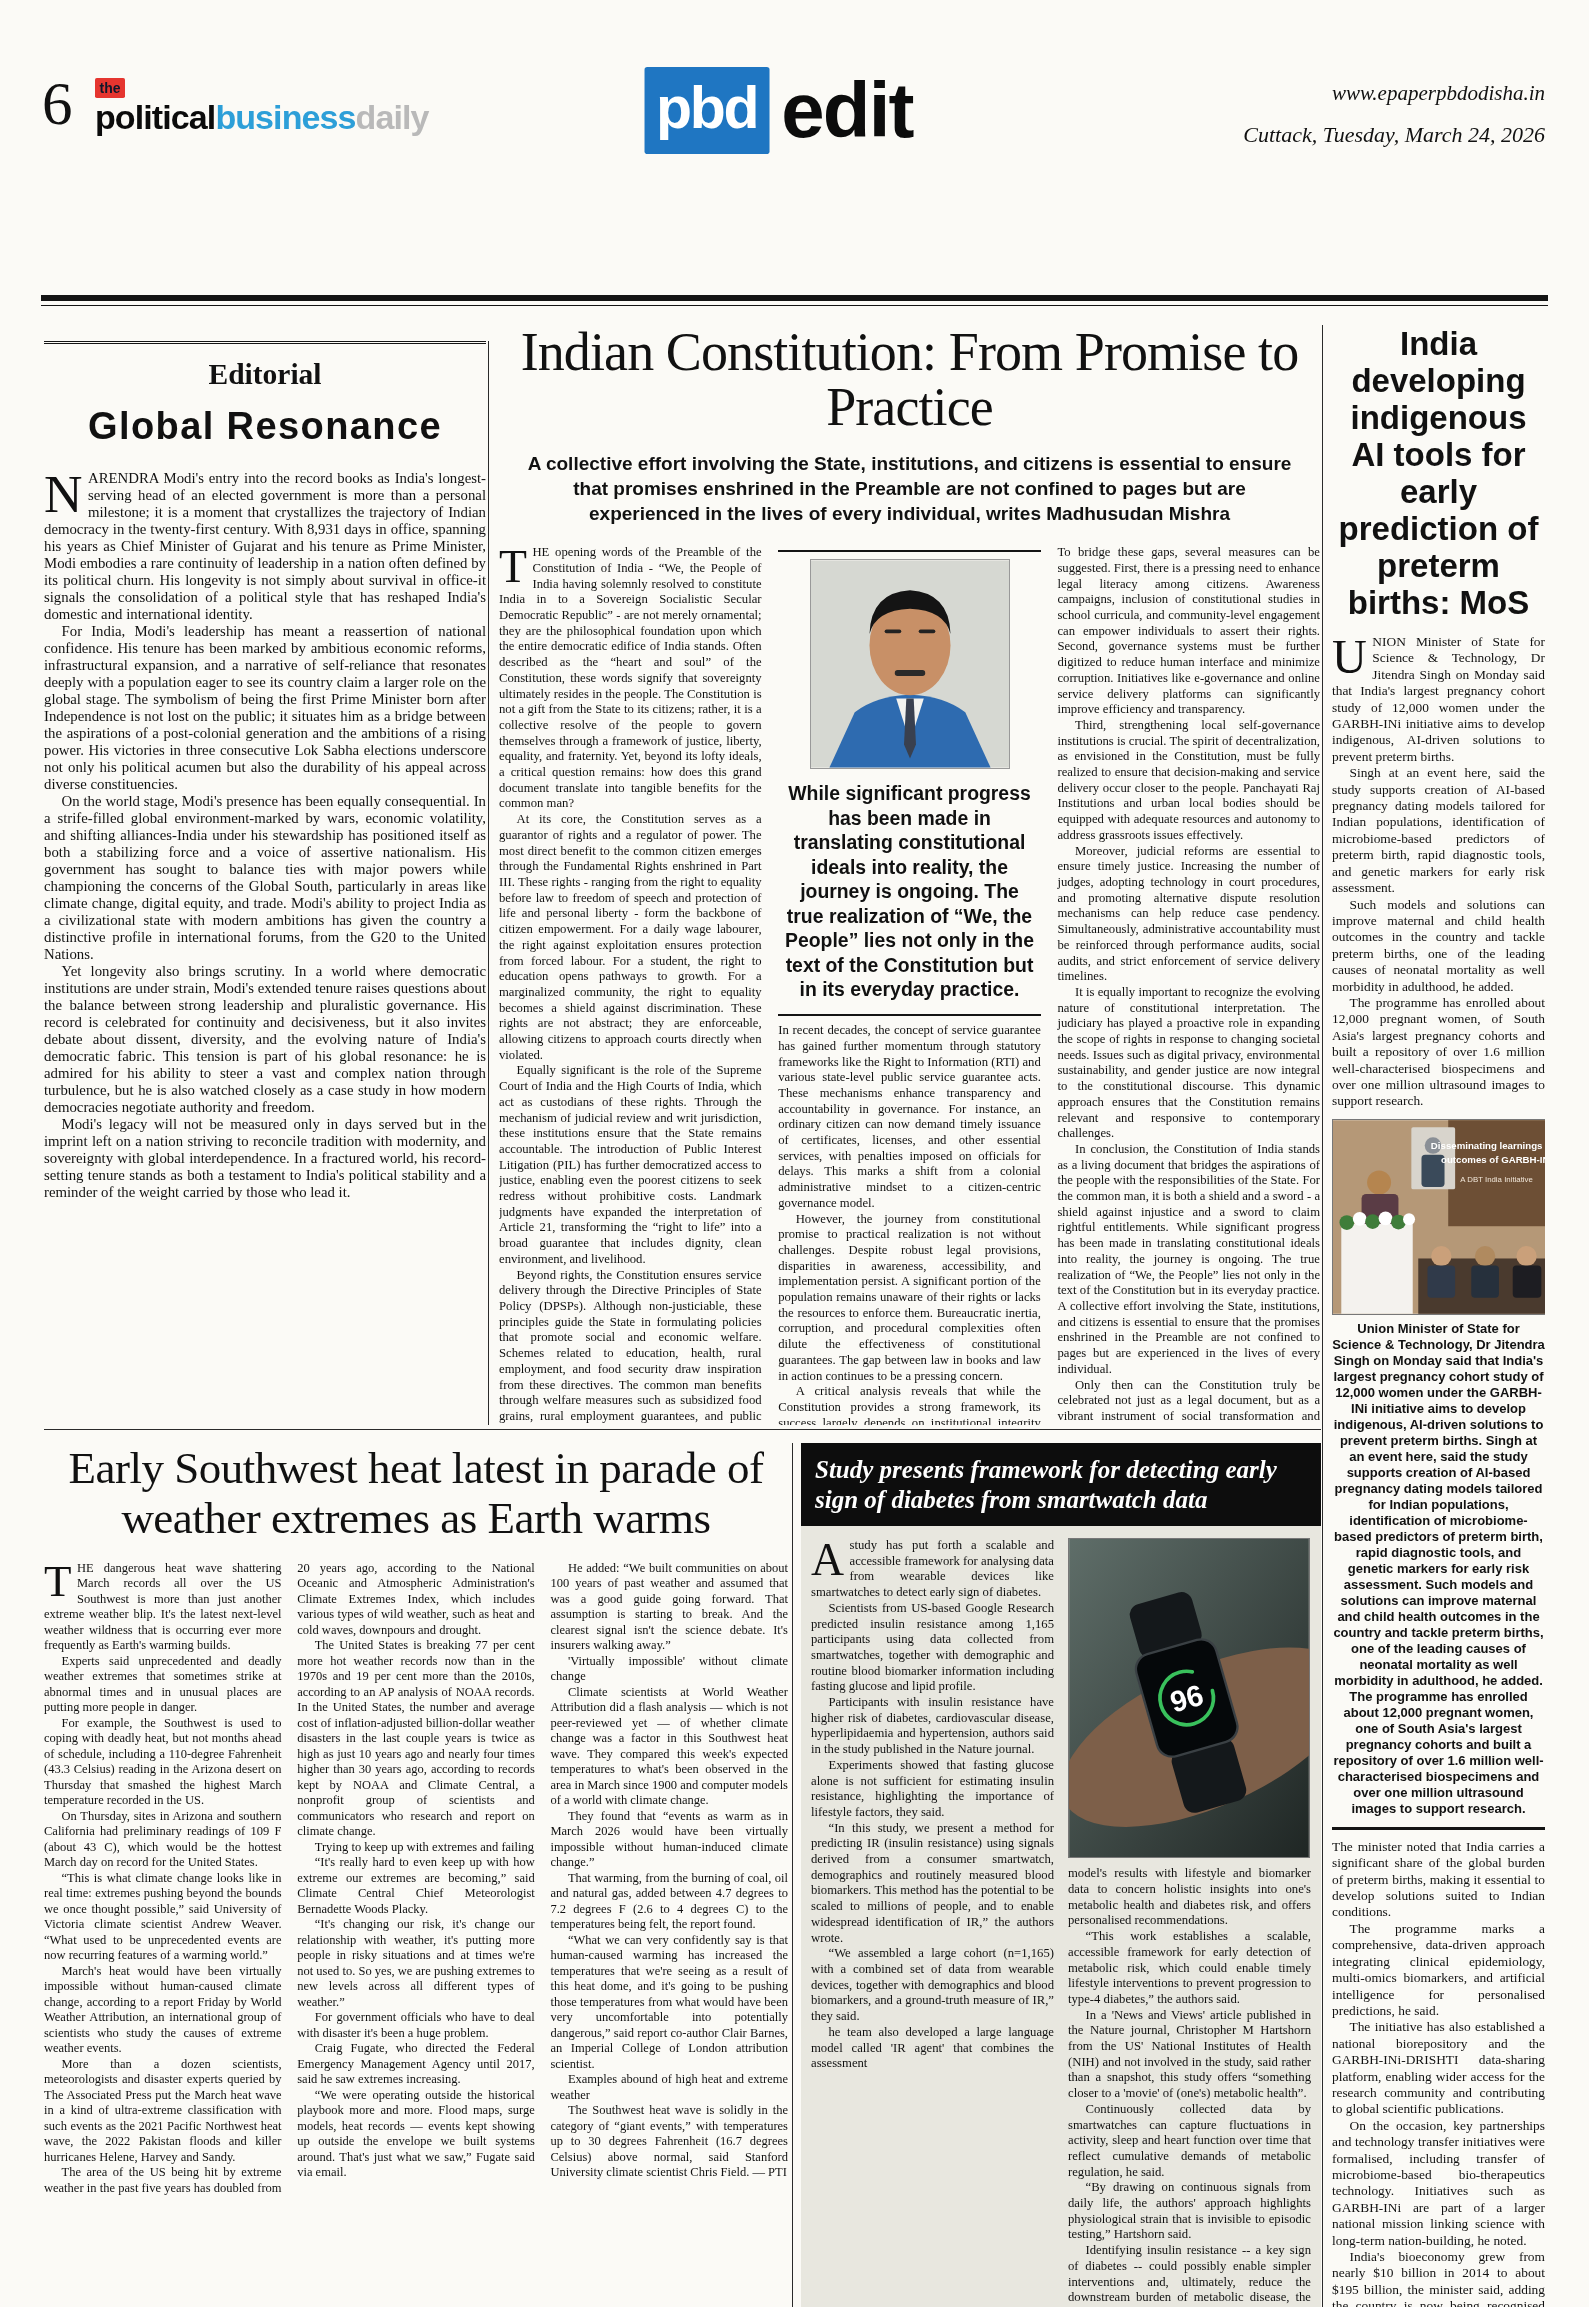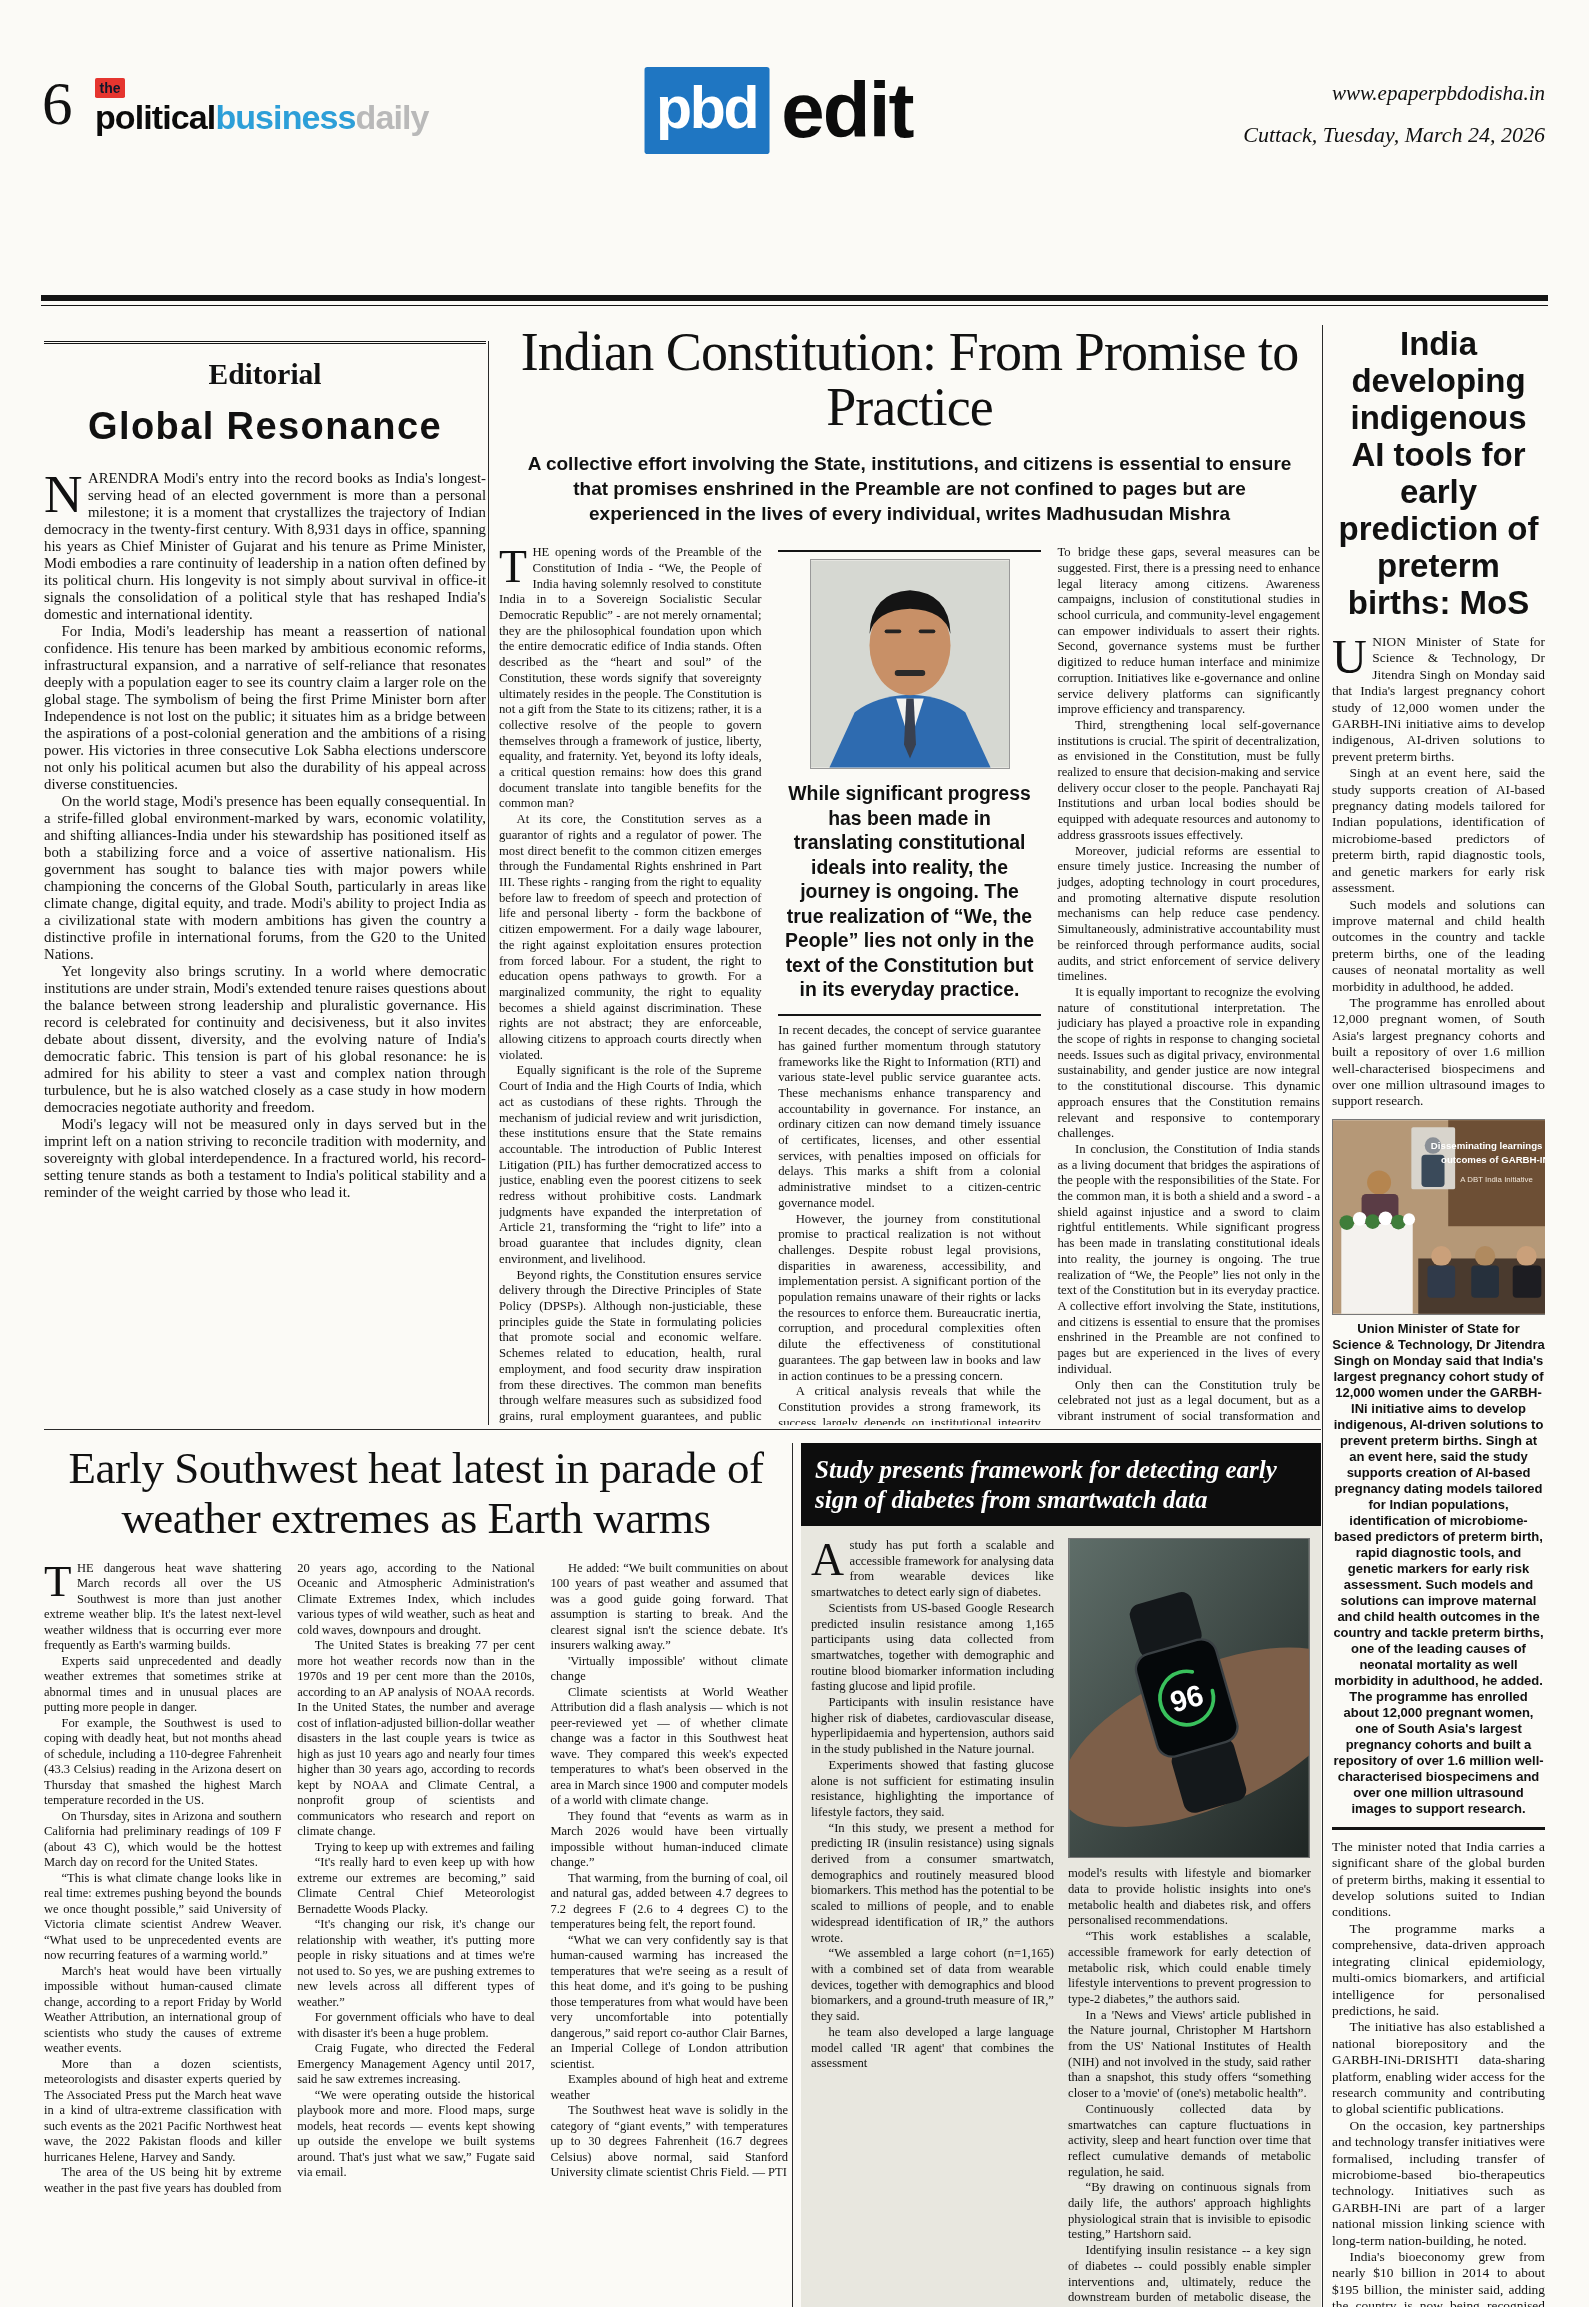--- a/index.html
+++ b/index.html
@@ -259,22 +259,22 @@
           <ellipse cx="300" cy="430" rx="340" ry="150" fill="#7d5f49" transform="rotate(-24 300 430)"></ellipse>
           <g transform="rotate(-16 255 345)">
             <rect x="185" y="120" width="140" height="120" rx="24" fill="#14181b"></rect>
             <rect x="185" y="450" width="140" height="140" rx="24" fill="#14181b"></rect>
             <rect x="165" y="230" width="180" height="230" rx="34" fill="#05080a" stroke="#3a4044" stroke-width="5"></rect>
             <circle cx="255" cy="345" r="58" fill="none" stroke="#39c15c" stroke-width="8" stroke-dasharray="300 80" stroke-linecap="round"></circle>
             <text x="255" y="368" text-anchor="middle" font-family="Liberation Sans, sans-serif" font-size="64" font-weight="bold" fill="#ffffff">96</text>
           </g>
         </svg>
         <div class="jtext">
-            <p>model's results with lifestyle and biomarker data to provide holistic insights into one's metabolic health and diabetes risk, and offers personalised recommendations.</p>
-            <p>“This work establishes a scalable, accessible framework for early detection of metabolic risk, which could enable timely lifestyle interventions to prevent progression to type-2 diabetes,” the authors said.</p>
+            <p>model's results with lifestyle and biomarker data to concern holistic insights into one's metabolic health and diabetes risk, and offers personalised recommendations.</p>
+            <p>“This work establishes a scalable, accessible framework for early detection of metabolic risk, which could enable timely lifestyle interventions to prevent progression to type-4 diabetes,” the authors said.</p>
             <p>In a 'News and Views' article published in the Nature journal, Christopher M Hartshorn from the US' National Institutes of Health (NIH) and not involved in the study, said rather than a snapshot, this study offers “something closer to a 'movie' of (one's) metabolic health”.</p>
             <p>Continuously collected data by smartwatches can capture fluctuations in activity, sleep and heart function over time that reflect cumulative demands of metabolic regulation, he said.</p>
             <p>“By drawing on continuous signals from daily life, the authors' approach highlights physiological strain that is invisible to episodic testing,” Hartshorn said.</p>
             <p>Identifying insulin resistance -- a key sign of diabetes -- could possibly enable simpler interventions and, ultimately, reduce the downstream burden of metabolic disease, the author said. —PTI</p>
           </div>
       </div>
     </div>
   </section>
 
 </div>

